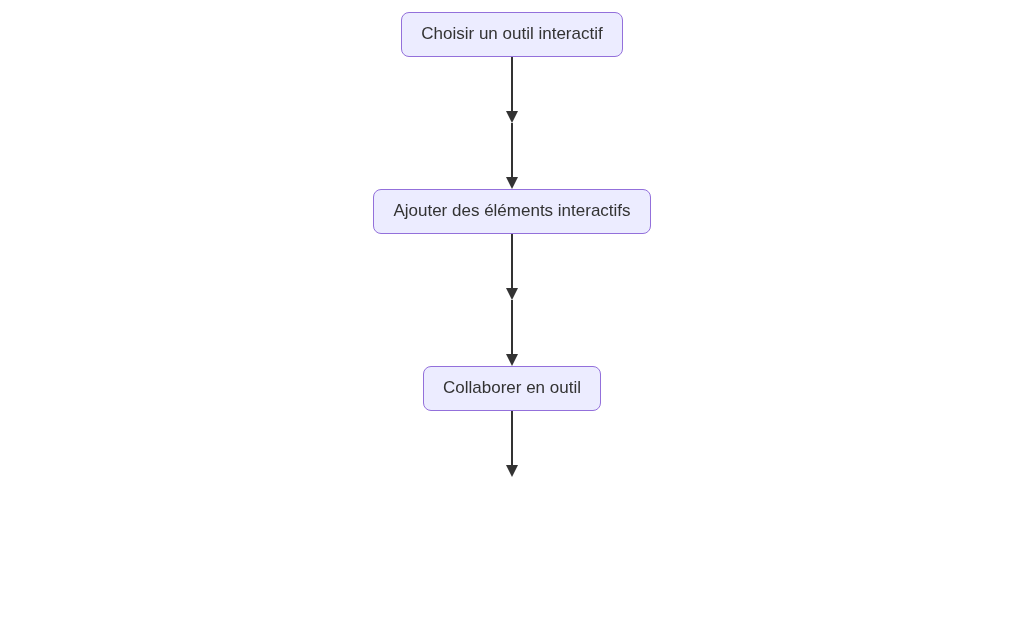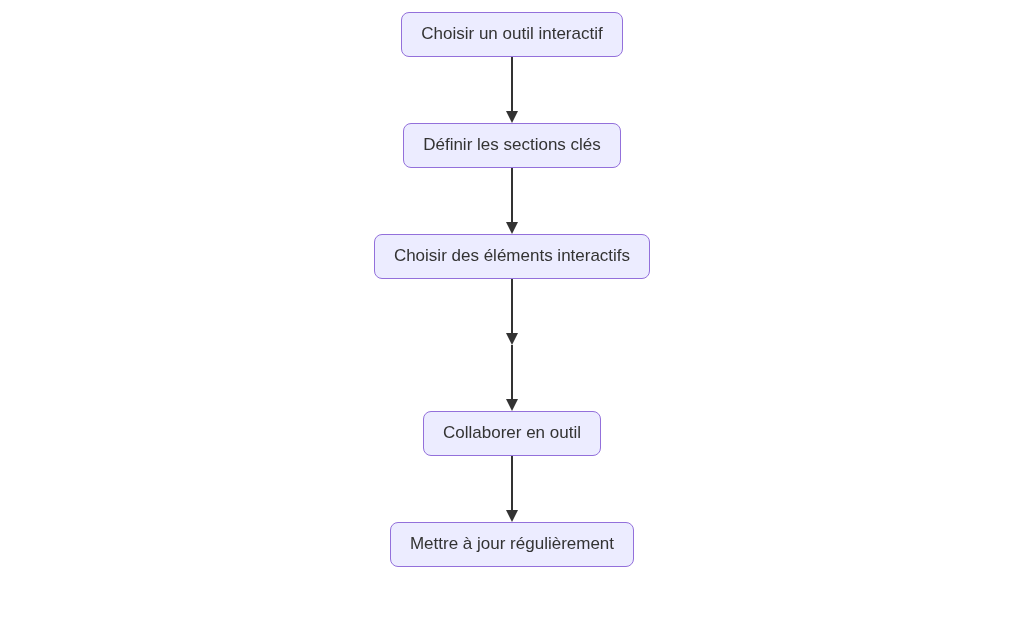--- a/index.html
+++ b/index.html
@@ -71,31 +71,28 @@
 
   <div class="node">
     <span class="node-label">Choisir un outil interactif</span>
   </div>
 
   <div class="arrow">
     <div class="arrow-line"></div>
     <div class="arrow-head"></div>
   </div>
 
-  <div class="node">
-    <span class="node-label">Définir les sections clés</span>
-  </div>
 
   <div class="arrow">
     <div class="arrow-line"></div>
     <div class="arrow-head"></div>
   </div>
 
   <div class="node">
-    <span class="node-label">Choisir des éléments interactifs</span>
+    <span class="node-label">Ajouter des éléments interactifs</span>
   </div>
 
   <div class="arrow">
     <div class="arrow-line"></div>
     <div class="arrow-head"></div>
   </div>
 
 
   <div class="arrow">
     <div class="arrow-line"></div>
@@ -104,17 +101,14 @@
 
   <div class="node">
     <span class="node-label">Collaborer en outil</span>
   </div>
 
   <div class="arrow">
     <div class="arrow-line"></div>
     <div class="arrow-head"></div>
   </div>
 
-  <div class="node">
-    <span class="node-label">Mettre à jour régulièrement</span>
-  </div>
 
 </div>
 
 </body></html>

